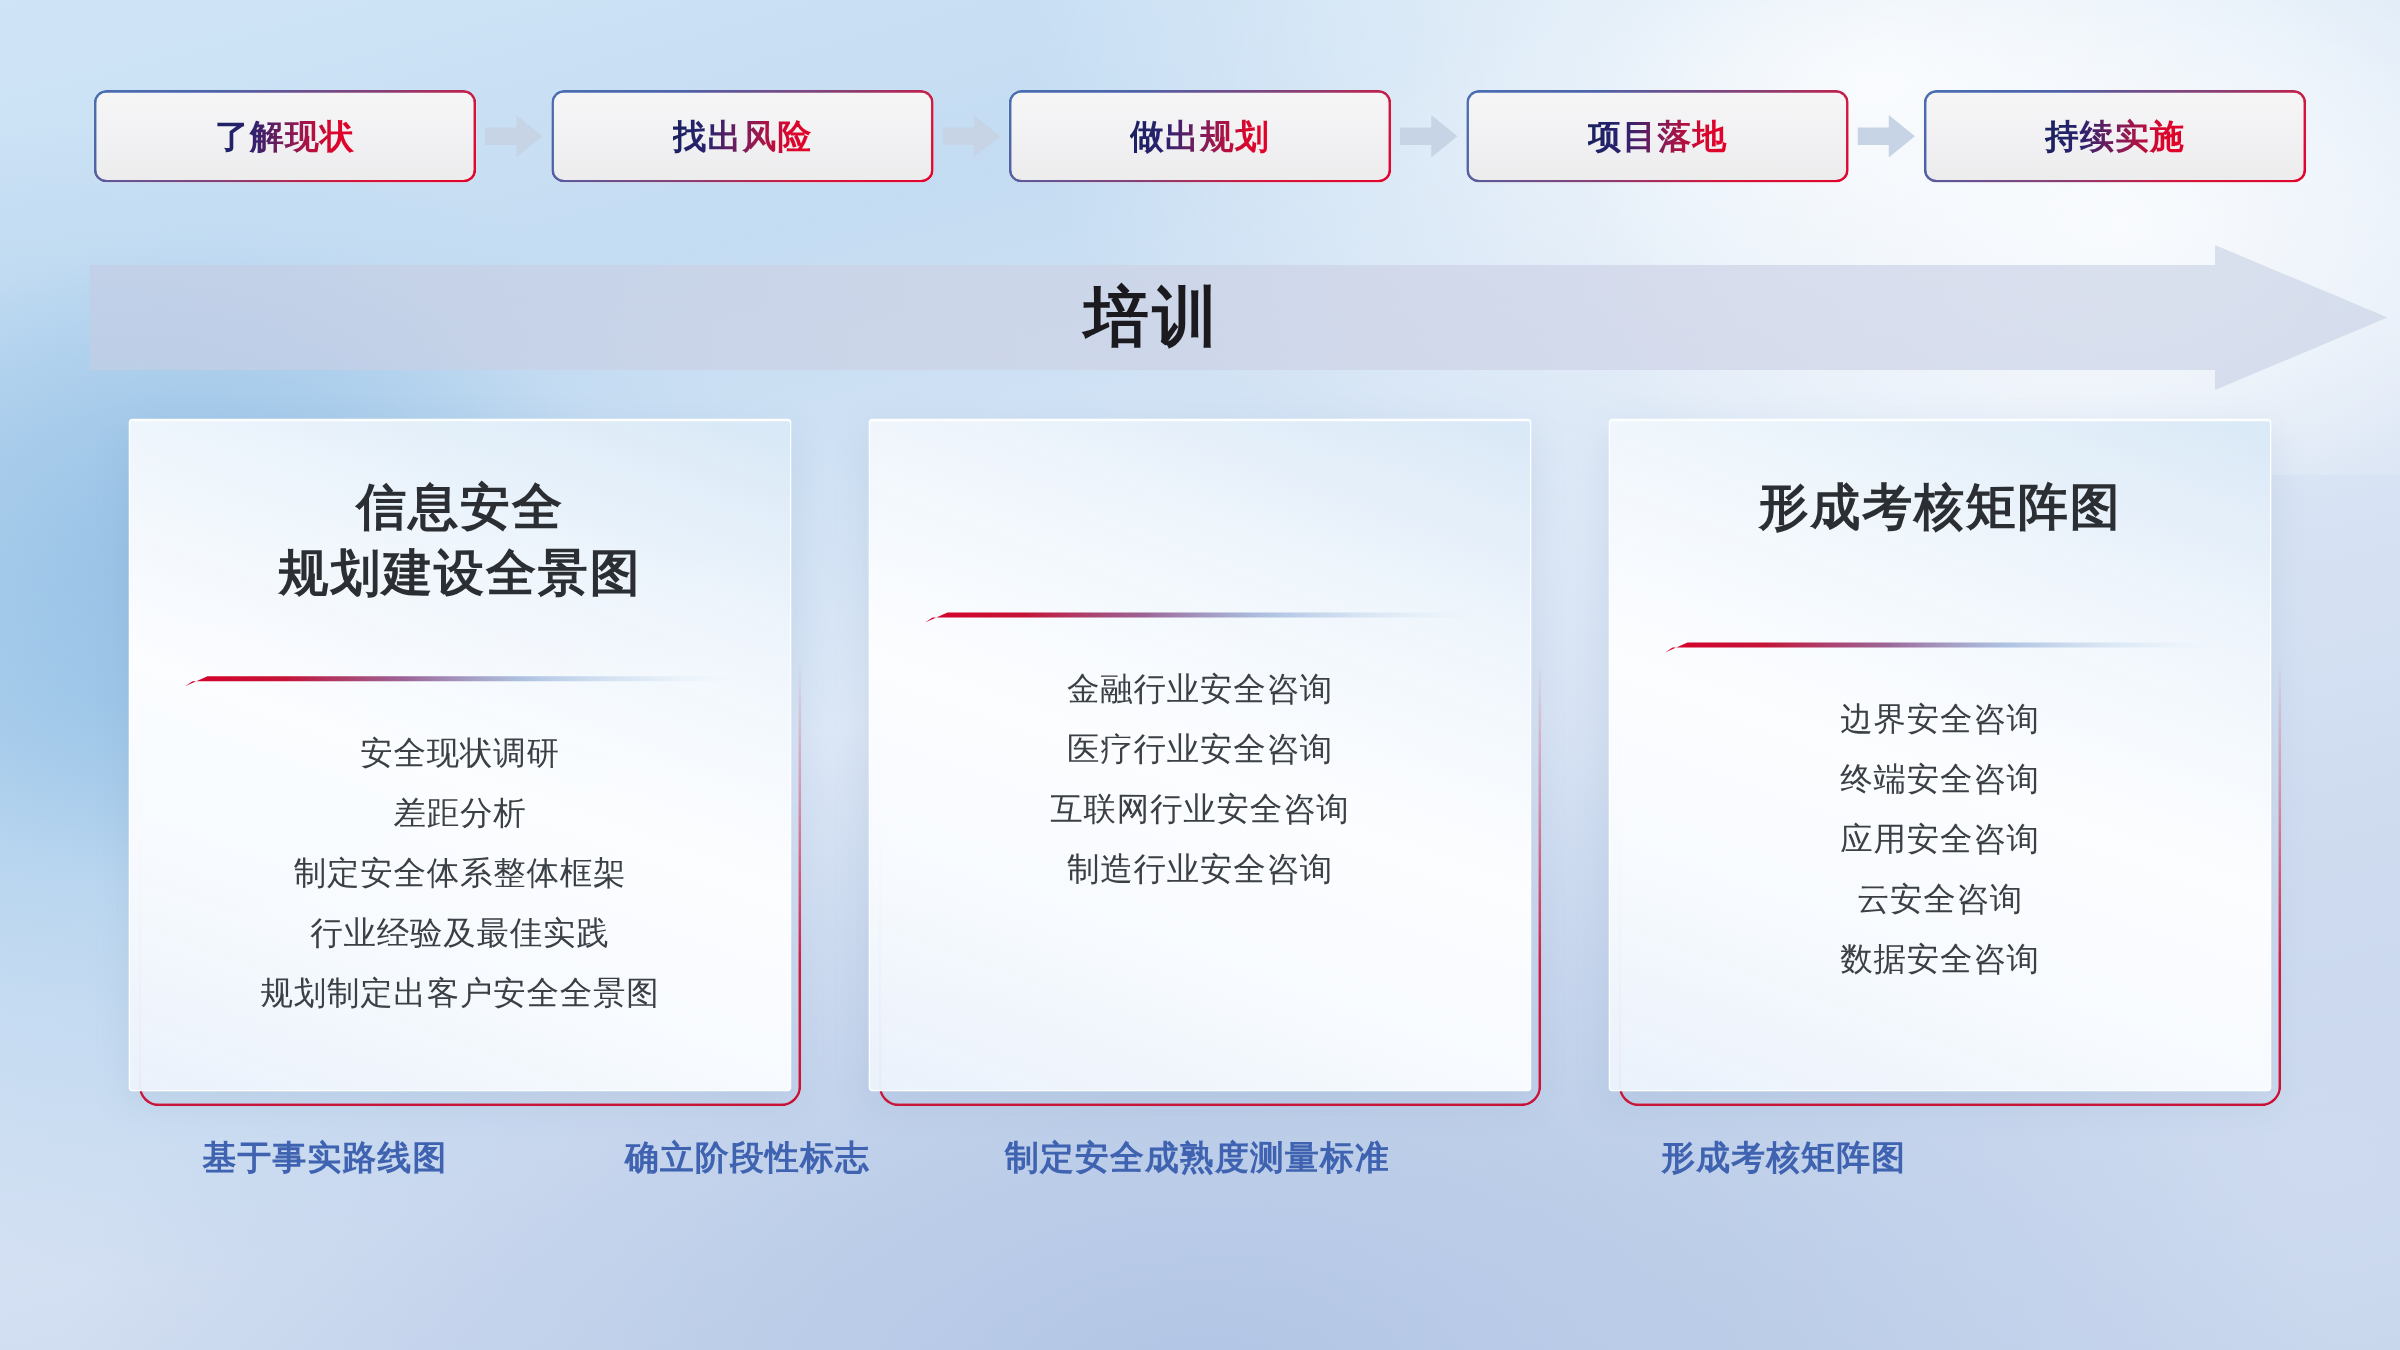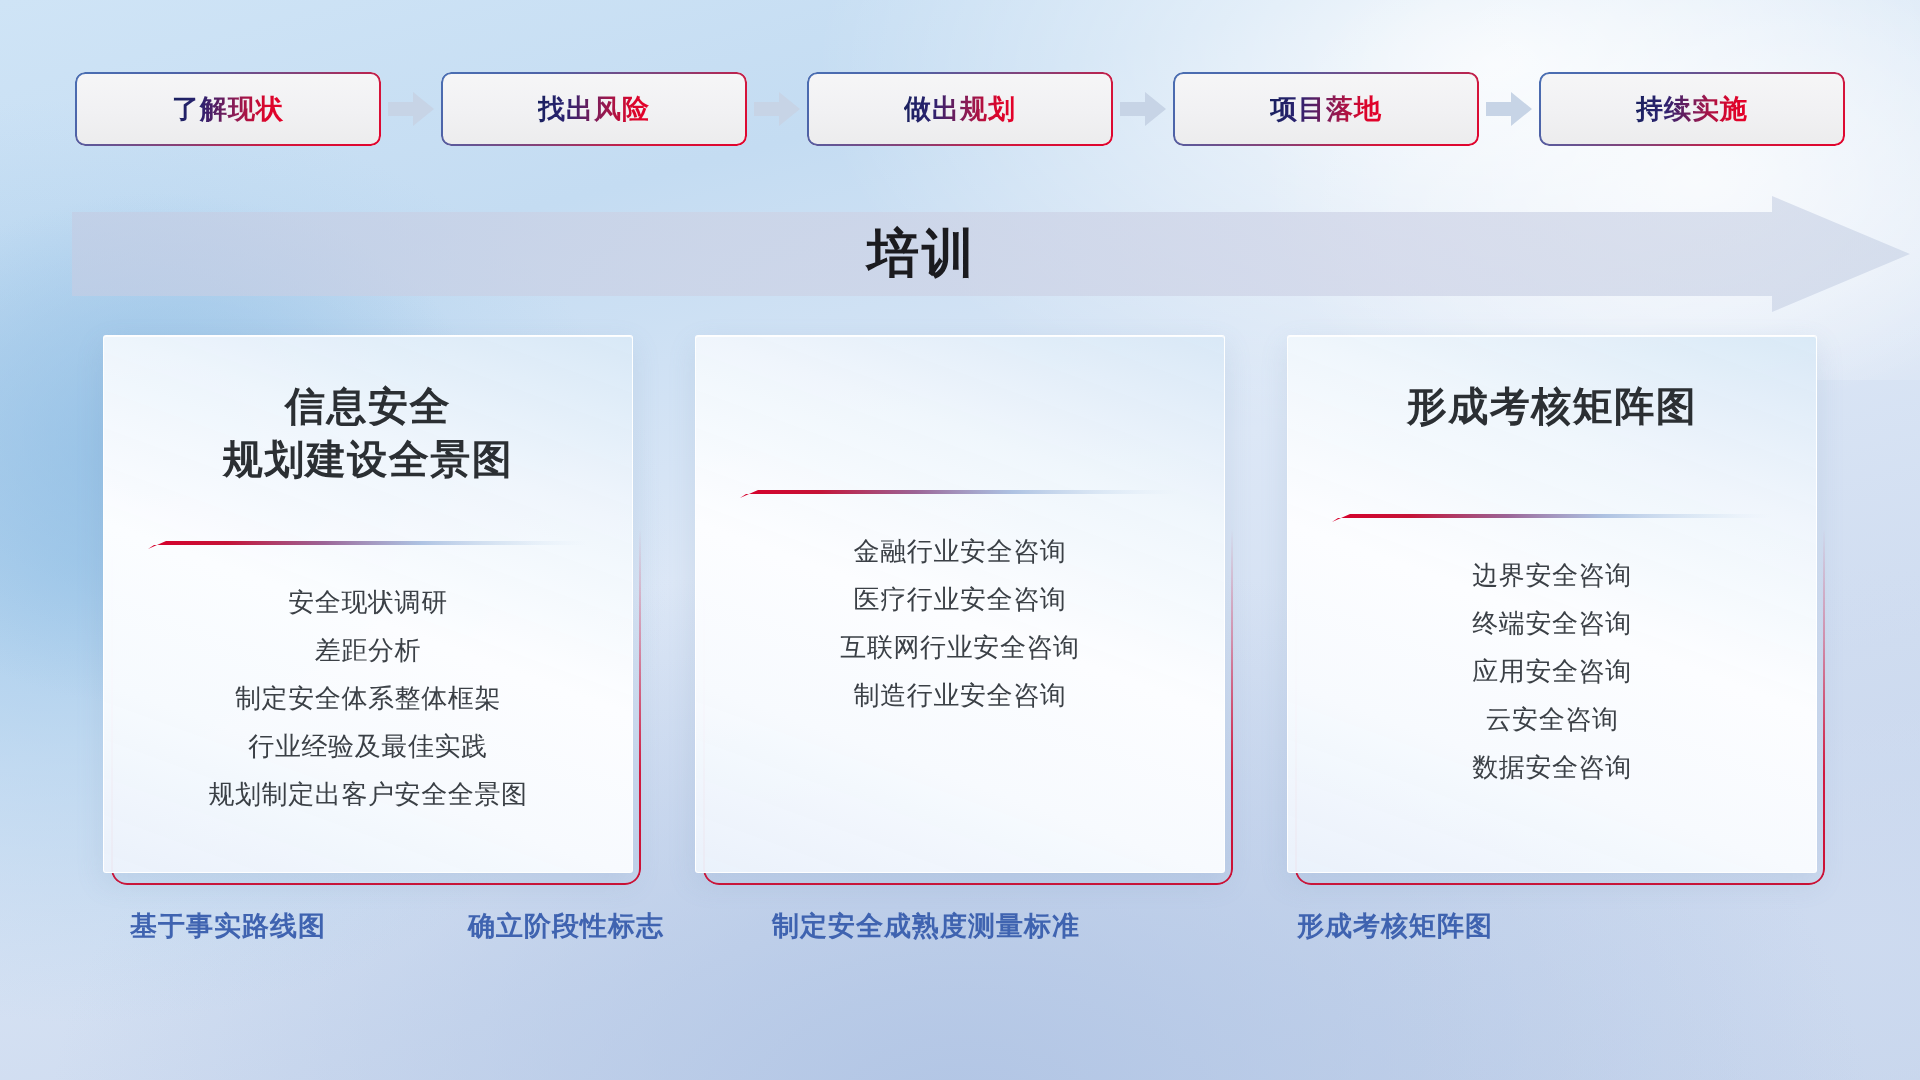--- a/index.html
+++ b/index.html
@@ -212,20 +212,21 @@
     height: 56px;
   }
   .footnote {
     position: absolute;
     top: 0;
     font-size: 27px;
     font-weight: 700;
     color: #3f63b0;
     letter-spacing: 1px;
     white-space: nowrap;
+    margin-left: 32px;
   }
 </style>
 </head>
 <body>
 
 <div id="stage">
   <div id="bg-wash-left"></div>
   <div id="bg-wash-topright"></div>
 
   <div id="steps">

